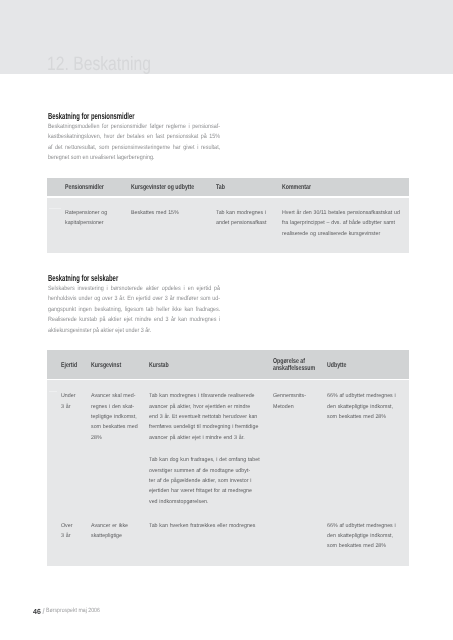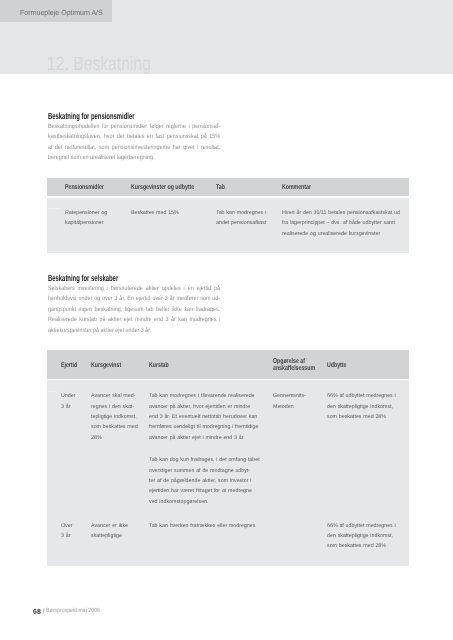--- a/index.html
+++ b/index.html
@@ -43,23 +43,20 @@
   .footer .pg{left:32.5px;top:607.6px;font-size:7.4px;line-height:7.4px;font-weight:bold;color:#3c3d3f;transform:scaleX(.95);}
   .footer .sep{left:42.6px;top:607.8px;width:0.75px;height:6.4px;background:#c2c3c5;font-size:0;color:transparent;transform:skewX(-12deg);transform-origin:50% 50%;}
   .footer .ft{left:45.8px;top:608.2px;font-size:6.1px;line-height:6.1px;color:#9c9d9f;transform:scaleX(.855);}
 </style>
 </head>
 <body>
 
 <div class="page">
 
   <div class="headerband"></div>
-  <div class="tab">
-    <span class="tab-label">Formuepleje Optimum A/S</span>
-  </div>
   <div class="chapter-title">12. Beskatning</div>
 
   <div class="sec" style="top:111.9px">Beskatning for pensionsmidler</div>
   <div class="para" style="top:123.8px">
     <span class="ln just" style="top:0px">Beskatningsmodellen for pensionsmidler følger reglerne i pensionsaf-</span>
     <span class="ln just" style="top:10.4px">kastbeskatningsloven, hvor der betales en fast pensionsskat på 15%</span>
     <span class="ln just" style="top:20.8px">af det nettoresultat, som pensionsinvesteringerne har givet i resultat,</span>
     <span class="ln last" style="top:31.2px">beregnet som en urealiseret lagerberegning.</span>
   </div>
 
@@ -140,18 +137,18 @@
 
       <span class="td" style="left:102px;top:143.6px">Tab kan hverken fratrækkes eller modregnes</span>
 
       <span class="td" style="left:280px;top:143.6px">66% af udbyttet medregnes i</span>
       <span class="td" style="left:280px;top:154px">den skattepligtige indkomst,</span>
       <span class="td" style="left:280px;top:164.4px">som beskattes med 28%</span>
     </div>
   </div>
 
   <div class="footer">
-    <span class="pg">68</span>
+    <span class="pg">46</span>
       <span class="sep">/</span>
       <span class="ft">Børsprospekt maj 2006</span>
   </div>
 
 </div>
 
 </body></html>

